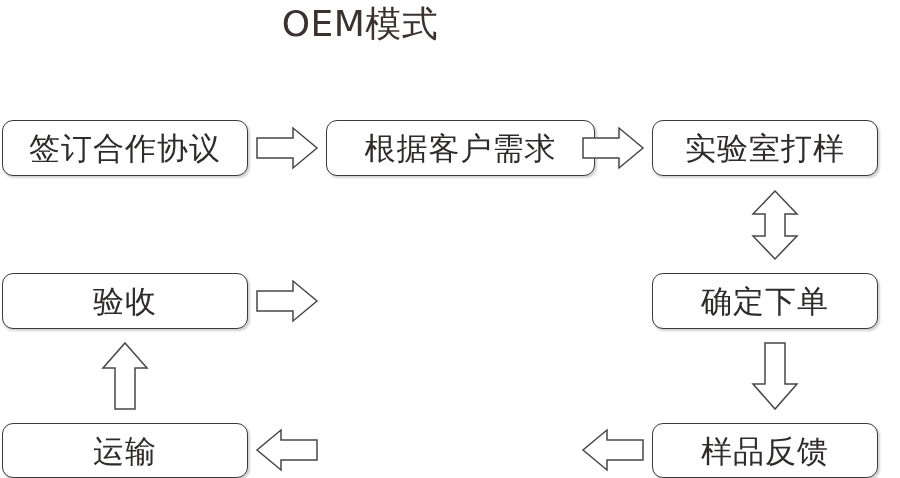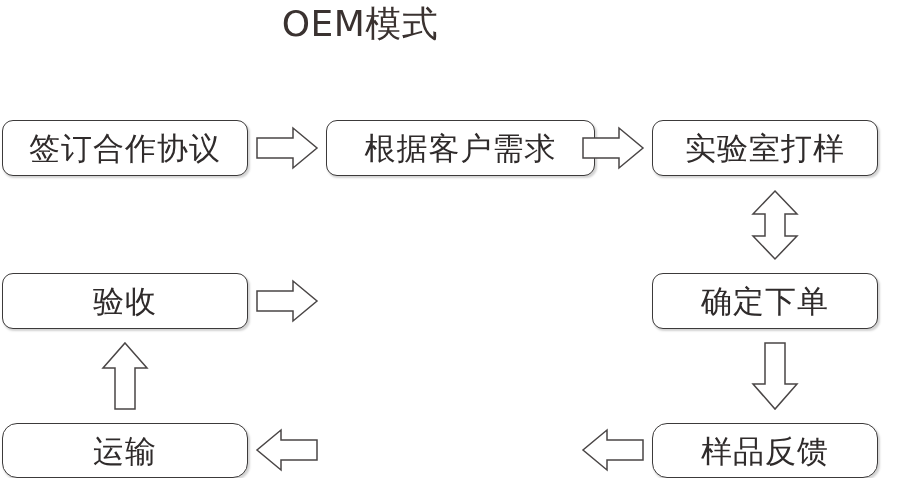--- a/index.html
+++ b/index.html
@@ -56,21 +56,21 @@
   }
 
   
   .col1 { left: 2px;   width: 246px; }
   .col2 { left: 326px; width: 269px; }
   .col3 { left: 652px; width: 226px; }
 
   
   .row1 { top: 120px; height: 56px; text-align: center; }
   .row2 { top: 273px; height: 56px; }
-  .row3 { top: 423px; height: 55px; border-radius: 15px; }
+  .row3 { top: 423px; height: 55px; }
 
   .arrow {
     position: absolute;
     display: block;
   }
   .arrow svg { display: block; overflow: visible; }
   .arrow svg path {
     fill: #ffffff;
     stroke: #4a4646;
     stroke-width: 1.5;

